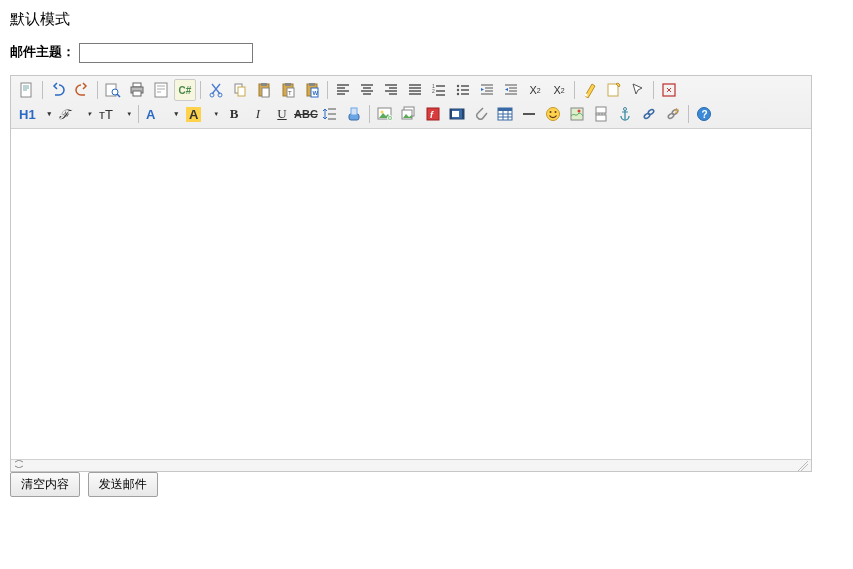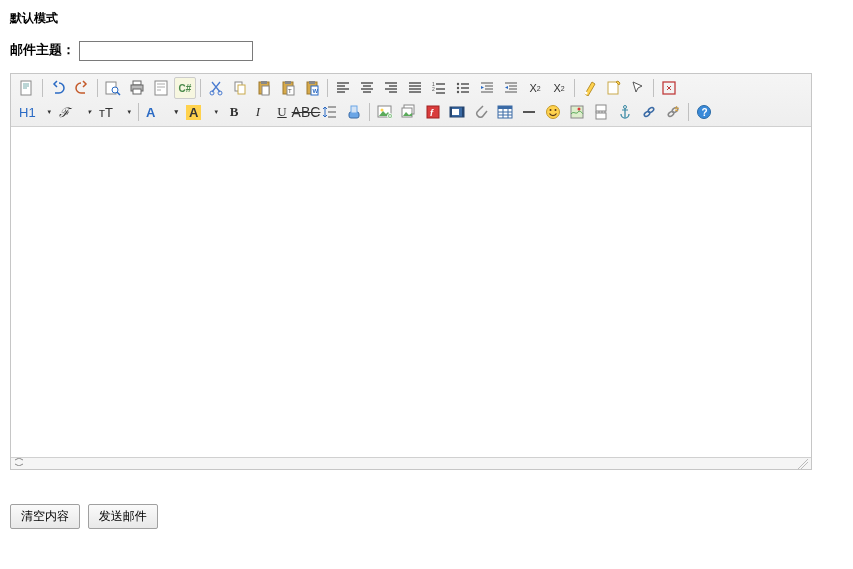--- a/index.html
+++ b/index.html
@@ -4,22 +4,22 @@
 <style>
   body {
     margin: 0;
     padding: 10px;
     font-family: "Microsoft YaHei", SimSun, sans-serif;
     font-size: 13px;
     background: #fff;
   }
   h3 {
     margin: 0 0 14px 0;
-    font-size: 12px;
-    font-weight: bold;
+    font-size: 15px;
+    font-weight: normal;
   }
   .subject-row {
     margin-bottom: 12px;
   }
   .subject-row label { font-size: 13px; font-weight: bold; }
   .subject-row input[type=text] {
     width: 168px;
     height: 16px;
     border: 1px solid #7a7a7a;
     padding: 1px 2px;
@@ -86,21 +86,20 @@
     position: relative;
   }
   .resize-grip {
     position: absolute;
     right: 3px; bottom: 0;
     width: 12px; height: 10px;
     background: linear-gradient(135deg, transparent 50%, #bbb 50%, #bbb 55%, transparent 55%, transparent 65%, #bbb 65%, #bbb 70%, transparent 70%);
     cursor: nwse-resize;
   }
   .bottom-btns {
-    margin-top: 34px;
   }
   .bottom-btns button {
     font-size: 12px;
     padding: 3px 10px;
     background: linear-gradient(#fafafa,#e8e8e8);
     border: 1px solid #a0a0a0;
     border-radius: 2px;
     cursor: pointer;
     margin-right: 4px;
   }
@@ -275,21 +274,21 @@
       <span class="sep"></span>
       <span class="tb-btn">
         <svg class="ico" viewBox="0 0 16 16">
             <rect x="2" y="2" width="12" height="12" fill="none" stroke="#c03c3c" stroke-width="1.3"></rect>
             <path d="M6 6l4 4M10 6l-4 4" stroke="#c03c3c"></path>
           </svg>
       </span>
     </div>
 
     <div class="tb-row">
-      <span class="tb-sel" style="color:#2a6ac4;font-weight:normal;">
+      <span class="tb-sel" style="color:#2a6ac4;font-weight:bold;">
         <span>H1</span>
           <span class="caret">▾</span>
       </span>
       <span class="tb-sel" style="font-style:italic;font-family:cursive;">
         <span>ℱ</span>
           <span class="caret">▾</span>
       </span>
       <span class="tb-sel">
         <span>ᴛT</span>
           <span class="caret">▾</span>
@@ -299,21 +298,21 @@
         <span>A</span>
           <span class="caret">▾</span>
       </span>
       <span class="tb-sel">
         <span style="background:#ffd24d;padding:0 3px;font-weight:bold;">A</span>
           <span class="caret">▾</span>
       </span>
       <span class="tb-btn b">B</span>
       <span class="tb-btn i">I</span>
       <span class="tb-btn u">U</span>
-      <span class="tb-btn" style="text-decoration:line-through;font-size:14px;">ABC</span>
+      <span class="tb-btn" style="text-decoration:line-through;font-size:11px;font-weight:bold;">ABC</span>
       <span class="tb-btn">
         <svg class="ico" viewBox="0 0 16 16">
             <path d="M6 3h8M6 8h8M6 13h8" stroke="#555"></path>
             <path d="M3 3v10M1 5l2-2 2 2M1 11l2 2 2-2" stroke="#2a6ac4" fill="none"></path>
           </svg>
       </span>
       <span class="tb-btn">
         <svg class="ico" viewBox="0 0 16 16">
             <rect x="3" y="8" width="10" height="6" rx="2" fill="#6aa5e6" stroke="#3a6aa5"></rect>
             <rect x="5" y="2" width="6" height="7" fill="#d3e3f5" stroke="#6aa5e6"></rect>

